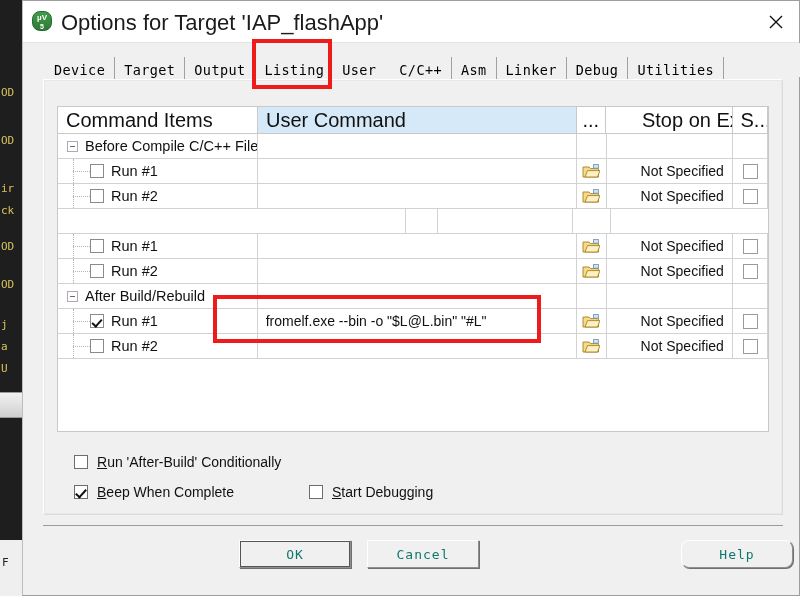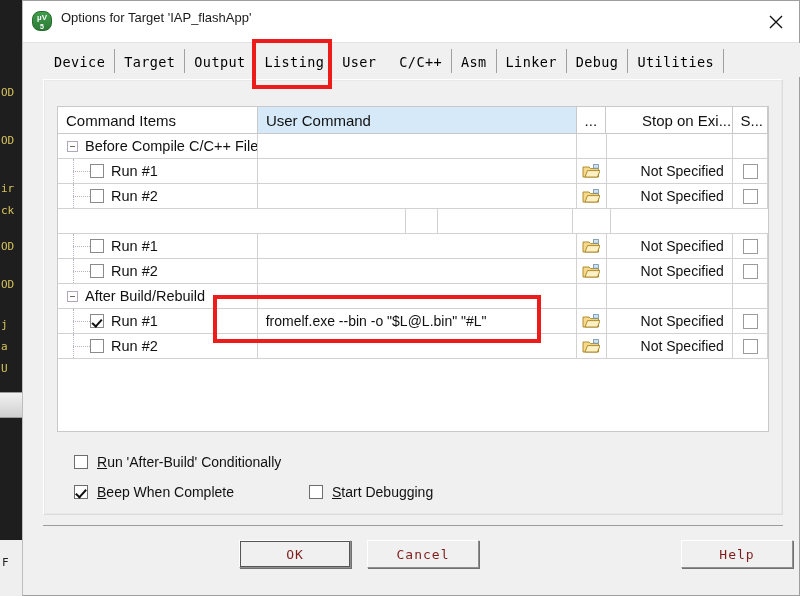--- a/index.html
+++ b/index.html
@@ -53,35 +53,35 @@
     position: absolute; left: 9px; top: 10px; width: 20px; height: 20px;
     background: linear-gradient(#3f9d4a, #2e7a36);
     border: 1px solid #256b2c; border-radius: 8px;
     color: #fff; font-size: 8px; line-height: 9px;
     font-family: "Liberation Sans", sans-serif; font-weight: bold;
     text-align: center; padding-top: 1px;
   }
   #app-icon i { display: block; font-style: normal; }
   #title-text {
     position: absolute; left: 38px; top: 9px;
-    font-size: 13px; color: #1b1b1b; white-space: nowrap;
+    font-size: 22px; color: #1b1b1b; white-space: nowrap;
   }
   #close-btn {
     position: absolute; right: 0; top: 0; width: 46px; height: 42px;
     display: flex; align-items: center; justify-content: center;
   }
   #close-btn svg { display: block; }
 
   
   #tabstrip {
     position: absolute; left: 0; top: 42px; width: 778px; height: 34px;
     background: #f0f0f0;
   }
   #tabs {
-    position: absolute; left: 22px; top: 6px;
+    position: absolute; left: 22px; top: 14px;
     display: flex; align-items: stretch; height: 24px;
   }
   .tab {
     font-family: "DejaVu Sans Mono", monospace;
     font-size: 13.5px; color: #000;
     padding: 2px 9px 0 9px;
     display: flex; align-items: center;
     border-right: 1px solid #a0a0a0;
     letter-spacing: 0.4px;
   }
@@ -110,21 +110,21 @@
     background: #ffffff;
     border: 1px solid #c9c9c9;
     overflow: hidden;
   }
   #grid-header {
     display: flex; height: 27px;
     border-bottom: 1px solid #c9c9c9;
     background: #ffffff;
   }
   .hcell {
-    font-size: 15px; color: #111;
+    font-size: 20px; color: #111;
     display: flex; align-items: center;
     padding-left: 8px;
     border-right: 1px solid #c9c9c9;
     overflow: hidden; white-space: nowrap;
   }
   .hcell.hl { background: #d6e9f8; }
   .c-items { width: 218px; border-right: 1px solid #c9c9c9; }
   .c-cmd   { width: 348px; }
   .c-dots  { width: 32px; justify-content: center; padding-left: 0; }
   .c-stop  { width: 107px; margin-left: 28px; }
@@ -217,21 +217,21 @@
     border-top: 1px solid #9c9c9c;
     background: #f0f0f0;
   }
   .dlgbtn {
     position: absolute; top: 14px; height: 28px;
     background: #f0f0f0;
     border: 1px solid #8f8f8f;
     border-top-color: #ffffff; border-left-color: #ffffff;
     box-shadow: 1px 1px 0 #707070;
     font-family: "DejaVu Sans Mono", monospace;
-    font-size: 13px; color: #7f1d1d;
+    font-size: 13px; color: #0f766e;
     display: flex; align-items: center; justify-content: center;
     letter-spacing: 1px;
   }
   .dlgbtn.default { box-shadow: 1px 1px 0 #707070, 0 0 0 1px #555 inset; }
 </style>
 </head>
 <body>
 
 <div id="editor-backdrop">
   <div class="ln" style="top:86px">OD</div>
@@ -477,19 +477,19 @@
     <div class="opt" style="left:30px; top:404px;">
       <div class="box checked"></div>
       <div class="lbl"><u>B</u><span>eep When Complete</span></div>
     </div>
 
   </div>
 
   <div id="buttonbar">
     <div class="dlgbtn default" style="left:196px; width:112px;">OK</div>
     <div class="dlgbtn" style="left:324px; width:112px;">Cancel</div>
-    <div class="dlgbtn" style="left:638px; width:112px;">Help</div>
+    <div class="dlgbtn" style="left:638px; width:112px;border-radius:8px;">Help</div>
   </div>
 
 </div>
 
 <div class="annot" style="left:252px; top:39px;  width:80px;  height:50px;"></div>
 <div class="annot" style="left:213px; top:295px; width:328px; height:48px;"></div>
 
 </body></html>

